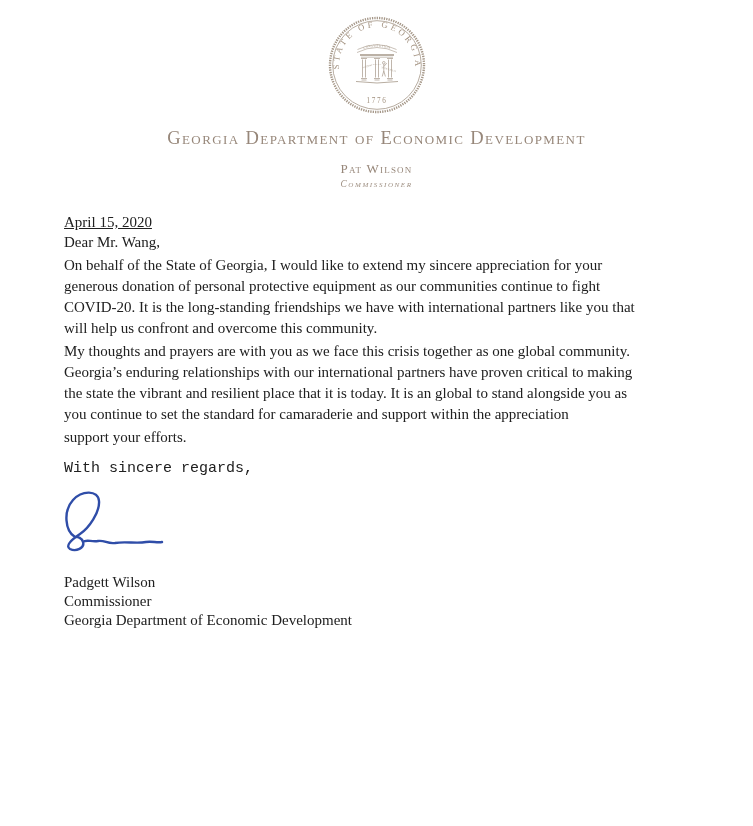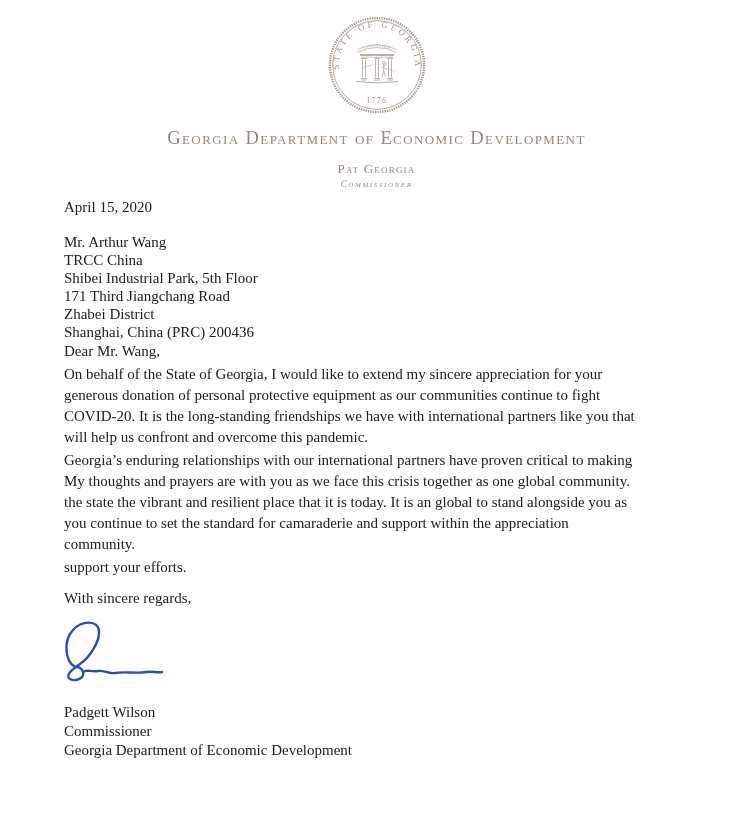--- a/index.html
+++ b/index.html
@@ -34,27 +34,27 @@
   .officer-title {
     margin-top: 2px;
     font-variant: small-caps;
     font-style: italic;
     font-size: 9.5px;
     letter-spacing: 1.6px;
     color: #9d8e80;
   }
   
   .letter-body { padding: 0 20px 0 64px; font-size: 15px; }
-  .date-line { margin-top: 9px; line-height: 19px; }
+  .date-line { margin-top: 24px; line-height: 19px; text-decoration: underline; }
   .recipient { margin-top: 16px; }
   .recipient .line { line-height: 18px; white-space: nowrap; }
   .salutation { line-height: 21px; }
   .paragraph { margin-top: 2px; }
   .paragraph .line { line-height: 21px; white-space: nowrap; }
-  .closing { margin-top: 10px; line-height: 21px; }
+  .closing { margin-top: 10px; line-height: 21px; font-family: Liberation Mono, monospace; }
   .signature-wrap { margin-top: 8px; margin-left: -6px; height: 72px; }
   .signer { margin-top: 14px; }
   .signer .sline { line-height: 19px; white-space: nowrap; }
 </style>
 </head>
 <body>
 
 <div class="page">
 
   <div class="letterhead">
@@ -94,52 +94,43 @@
       </text>
       <g fill="#a89a8b" font-family="Liberation Serif, serif" font-size="2.3">
         <text x="40.5" y="52" text-anchor="middle" transform="rotate(-18 40.5 52)">WISDOM</text>
         <text x="50" y="49.5" text-anchor="middle">JUSTICE</text>
         <text x="61.5" y="55" text-anchor="middle" transform="rotate(16 61.5 55)">MODERATION</text>
       </g>
       <text x="50" y="87.5" text-anchor="middle" font-size="7.2" letter-spacing="1.6" fill="#a08f7d" font-family="Liberation Serif, serif">1776</text>
     </svg>
 
     <div class="org-name">Georgia Department of Economic Development</div>
-    <div class="officer-name">Pat Georgia</div>
+    <div class="officer-name">Pat Wilson</div>
     <div class="officer-title">Commissioner</div>
   </div>
 
   <div class="letter-body">
 
     <div class="date-line">April 15, 2020</div>
 
-    <div class="recipient">
-        <div class="line">Mr. Arthur Wang</div>
-        <div class="line">TRCC China</div>
-        <div class="line">Shibei Industrial Park, 5th Floor</div>
-        <div class="line">171 Third Jiangchang Road</div>
-        <div class="line">Zhabei District</div>
-        <div class="line">Shanghai, China (PRC) 200436</div>
-      </div>
 
     <div class="salutation">Dear Mr. Wang,</div>
 
     <div class="paragraph">
         <div class="line">On behalf of the State of Georgia, I would like to extend my sincere appreciation for your</div>
         <div class="line">generous donation of personal protective equipment as our communities continue to fight</div>
         <div class="line">COVID-20. It is the long-standing friendships we have with international partners like you that</div>
-        <div class="line">will help us confront and overcome this pandemic.</div>
+        <div class="line">will help us confront and overcome this community.</div>
       </div>
 
     <div class="paragraph">
+        <div class="line">My thoughts and prayers are with you as we face this crisis together as one global community.</div>
         <div class="line">Georgia’s enduring relationships with our international partners have proven critical to making</div>
-        <div class="line">My thoughts and prayers are with you as we face this crisis together as one global community.</div>
         <div class="line">the state the vibrant and resilient place that it is today. It is an global to stand alongside you as</div>
         <div class="line">you continue to set the standard for camaraderie and support within the appreciation</div>
-        <div class="line">community.</div>
       </div>
 
     <div class="paragraph">
         <div class="line">support your efforts.</div>
       </div>
 
     <div class="closing">With sincere regards,</div>
 
     <div class="signature-wrap">
       <svg width="120" height="72" viewBox="0 0 120 72" aria-hidden="true">

